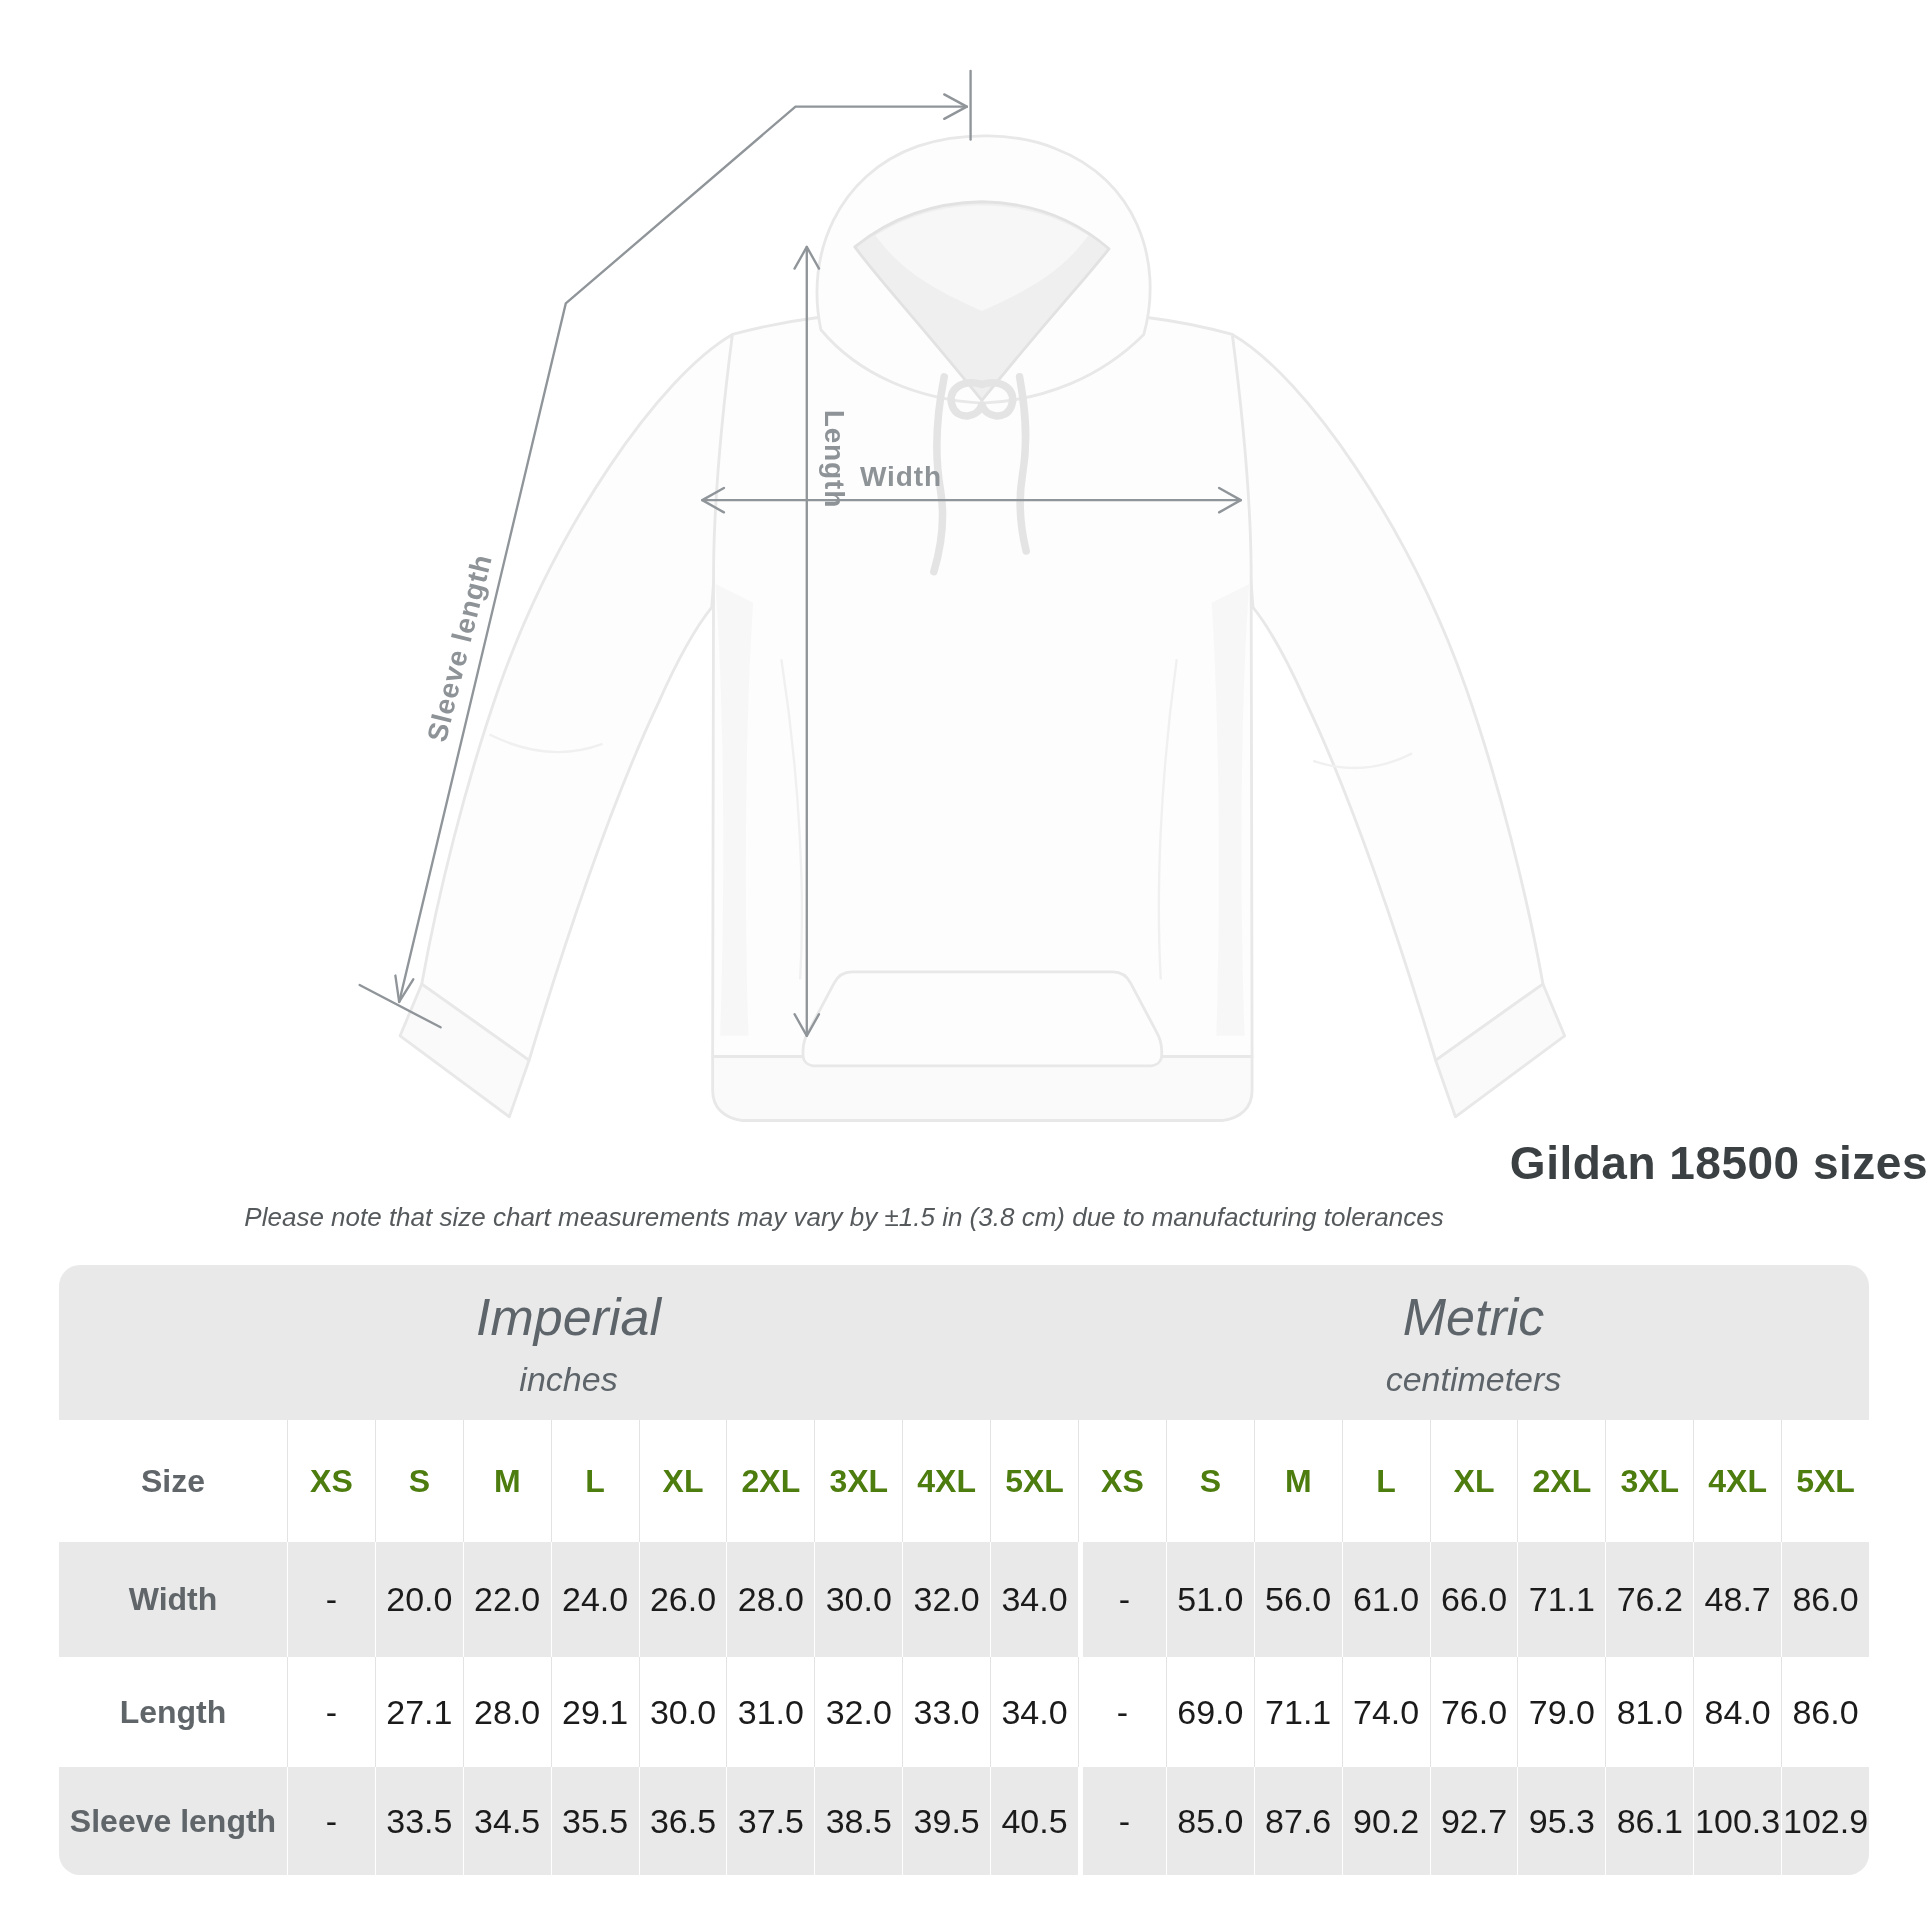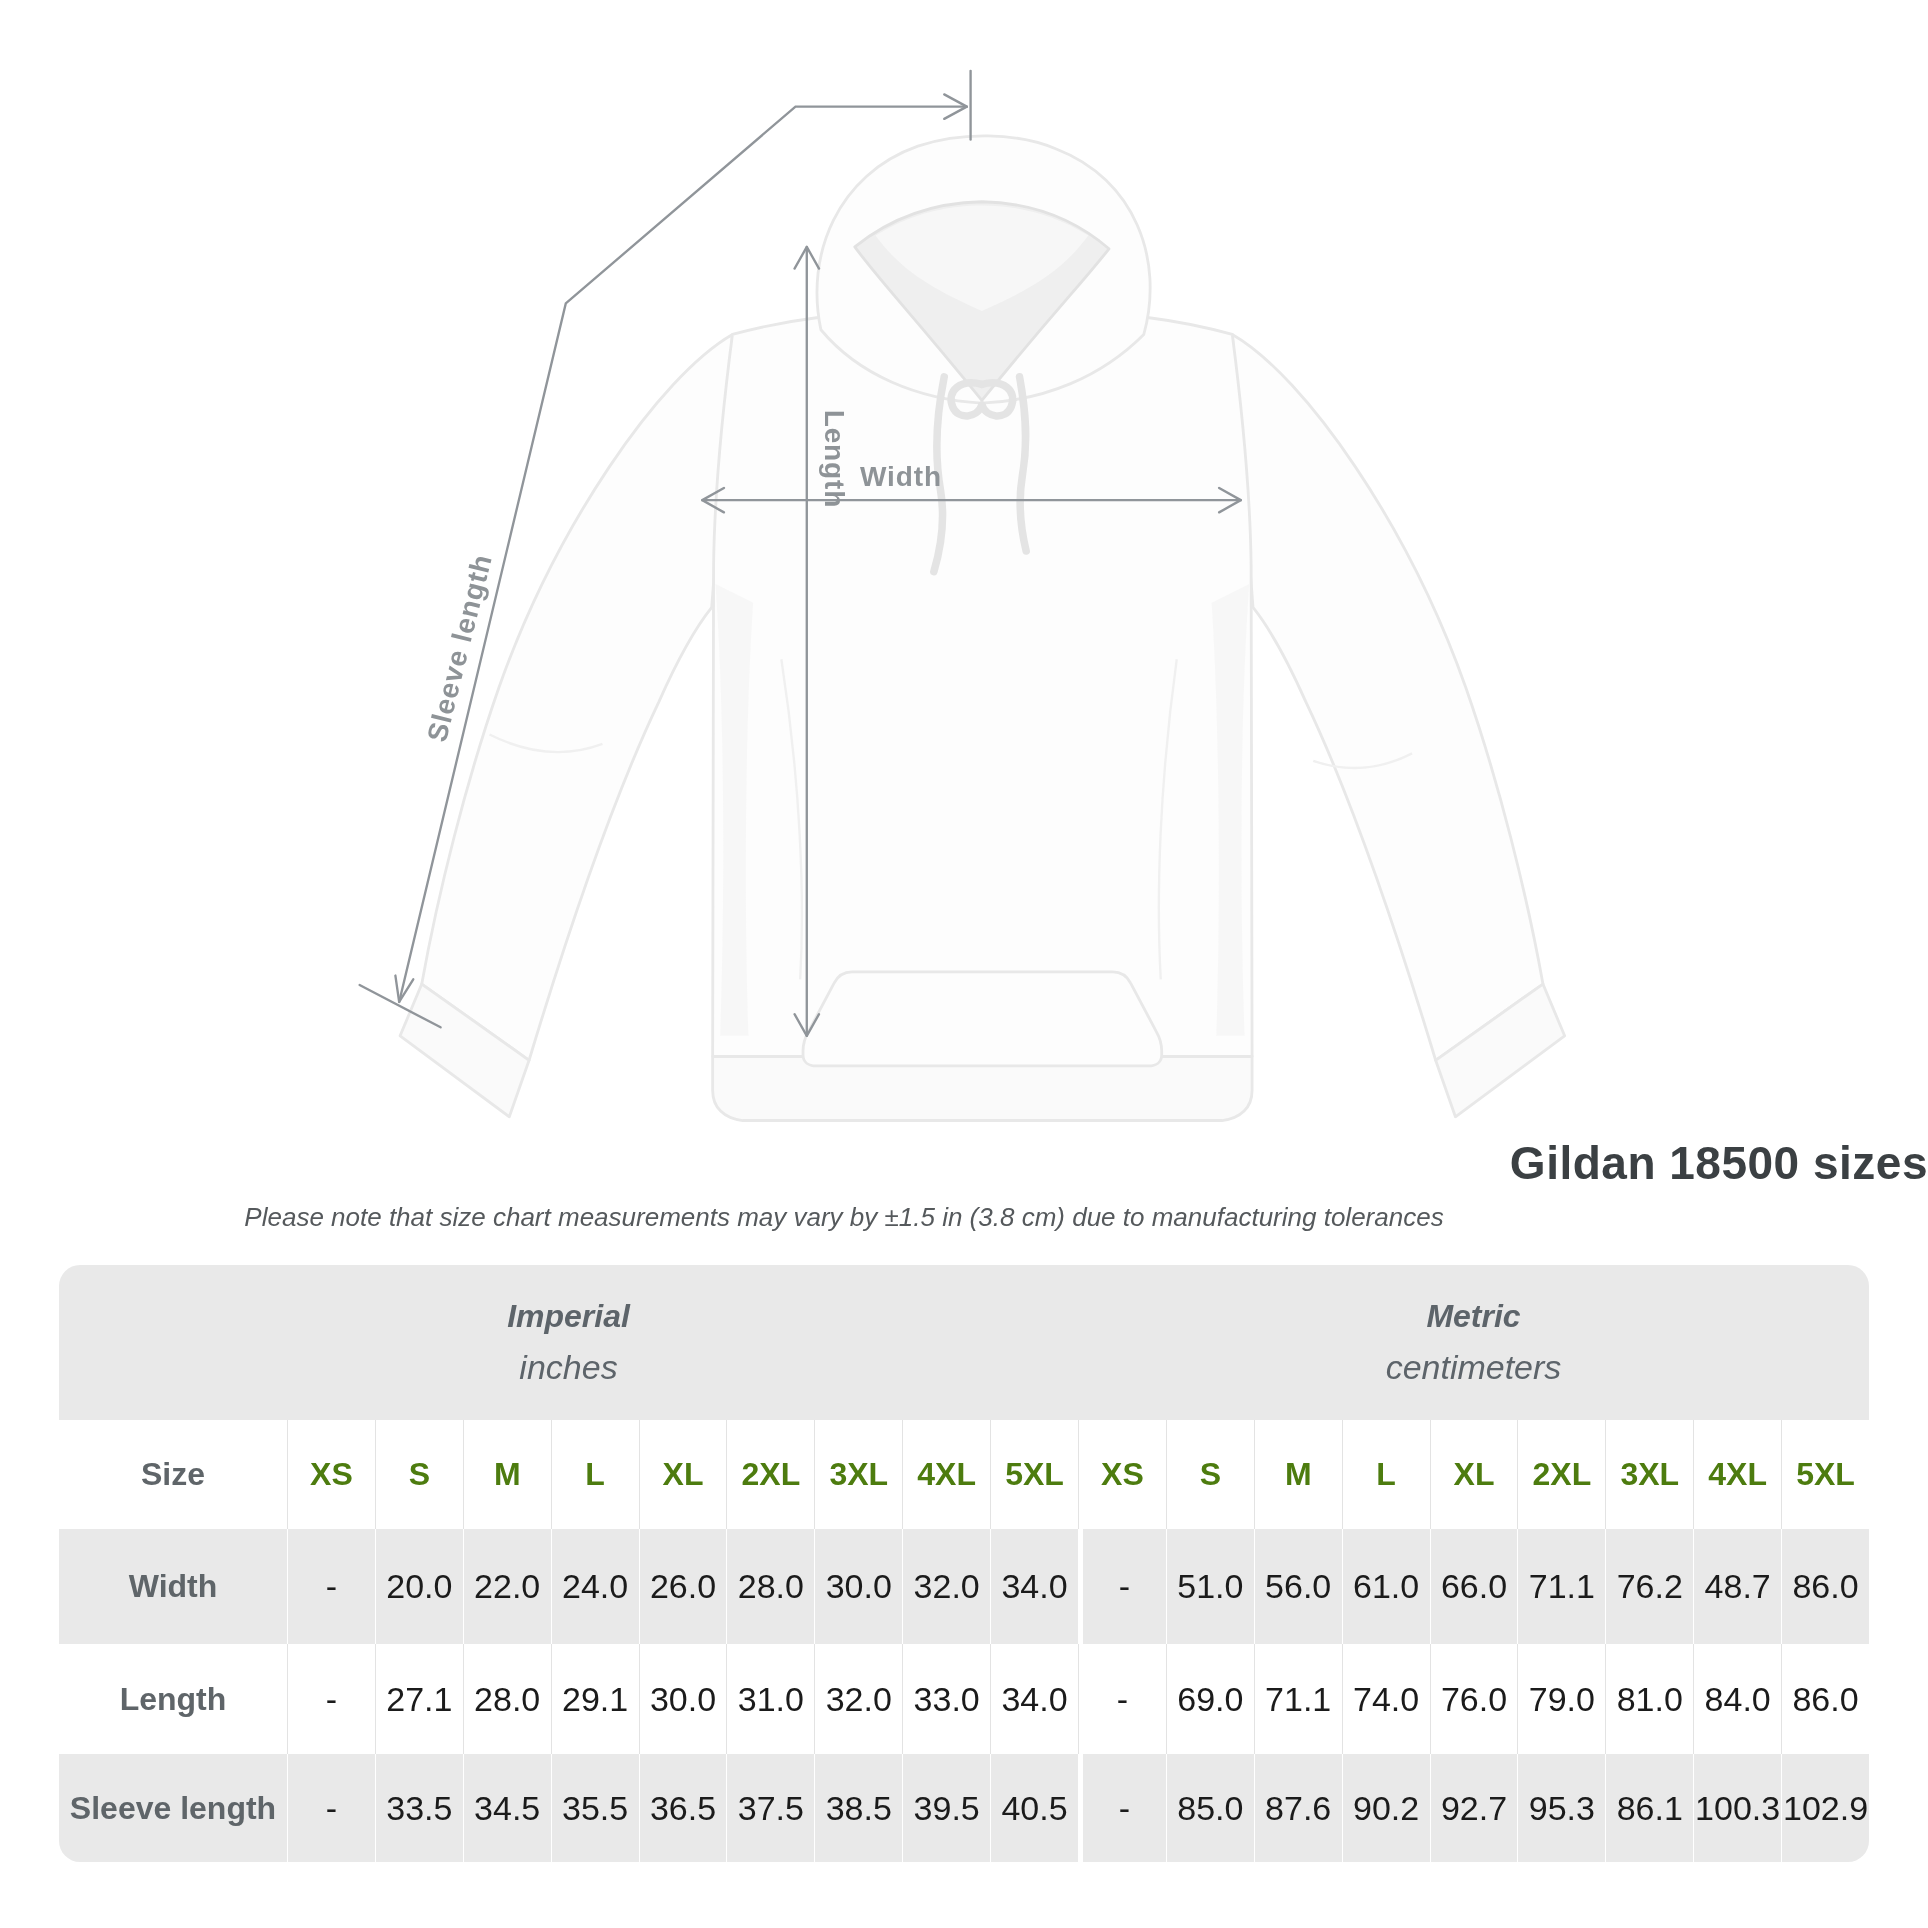--- a/index.html
+++ b/index.html
@@ -28,30 +28,30 @@
   .page-subtitle{
     position:absolute;left:0;top:1202px;width:1688px;text-align:center;
     font-size:26px;font-style:italic;color:#55595c;
   }
 
   
   .tbl{position:absolute;left:59px;top:1265px;width:1810px;}
   .grid-row{display:grid;grid-template-columns:228px repeat(18,1fr);}
   .band{height:155px;background:#e9e9e9;border-radius:21px 21px 0 0;}
   .hcell{display:flex;flex-direction:column;align-items:center;justify-content:center;}
-  .hcell .ht{font-size:32px;font-weight:bold;font-style:italic;color:#5d646a;}
+  .hcell .ht{font-size:52px;font-weight:normal;font-style:italic;color:#5d646a;}
   .hcell .hu{font-size:34px;font-style:italic;color:#5d646a;margin-top:13px;}
   .span-imperial{grid-column:1 / 11;}
   .span-metric{grid-column:11 / 20;}
 
   .cell{display:flex;align-items:center;justify-content:center;font-size:34px;color:#1b1b1b;}
   .lblcell{font-weight:bold;color:#5f6569;font-size:32px;}
   .sizehead{font-weight:bold;color:#4d7c0f;font-size:32px;}
 
-  .row-size{height:109px;background:#ffffff;}
+  .row-size{height:122px;background:#ffffff;}
   .row-width{height:115px;background:#e9e9e9;}
   .row-length{height:110px;background:#ffffff;}
   .row-sleeve{height:108px;background:#e9e9e9;border-radius:0 0 21px 21px;}
 
   .white-row .cell + .cell{border-left:1.9px solid #e3e3e3;}
   .gray-row  .cell + .cell{border-left:1.9px solid #ffffff;}
   .gray-row  .cell.metric-start{border-left-width:5.6px;}
 </style>
 </head>
 <body>

